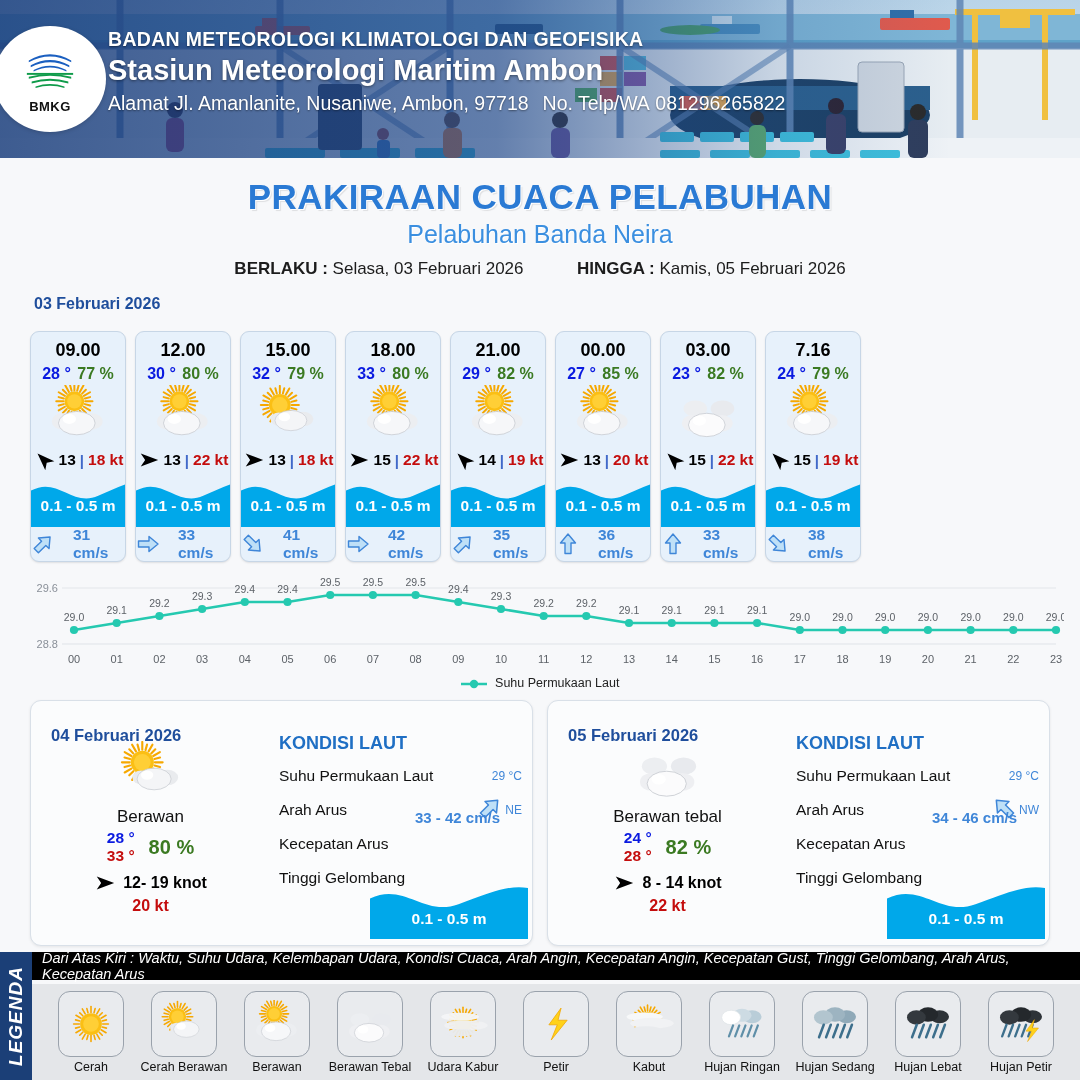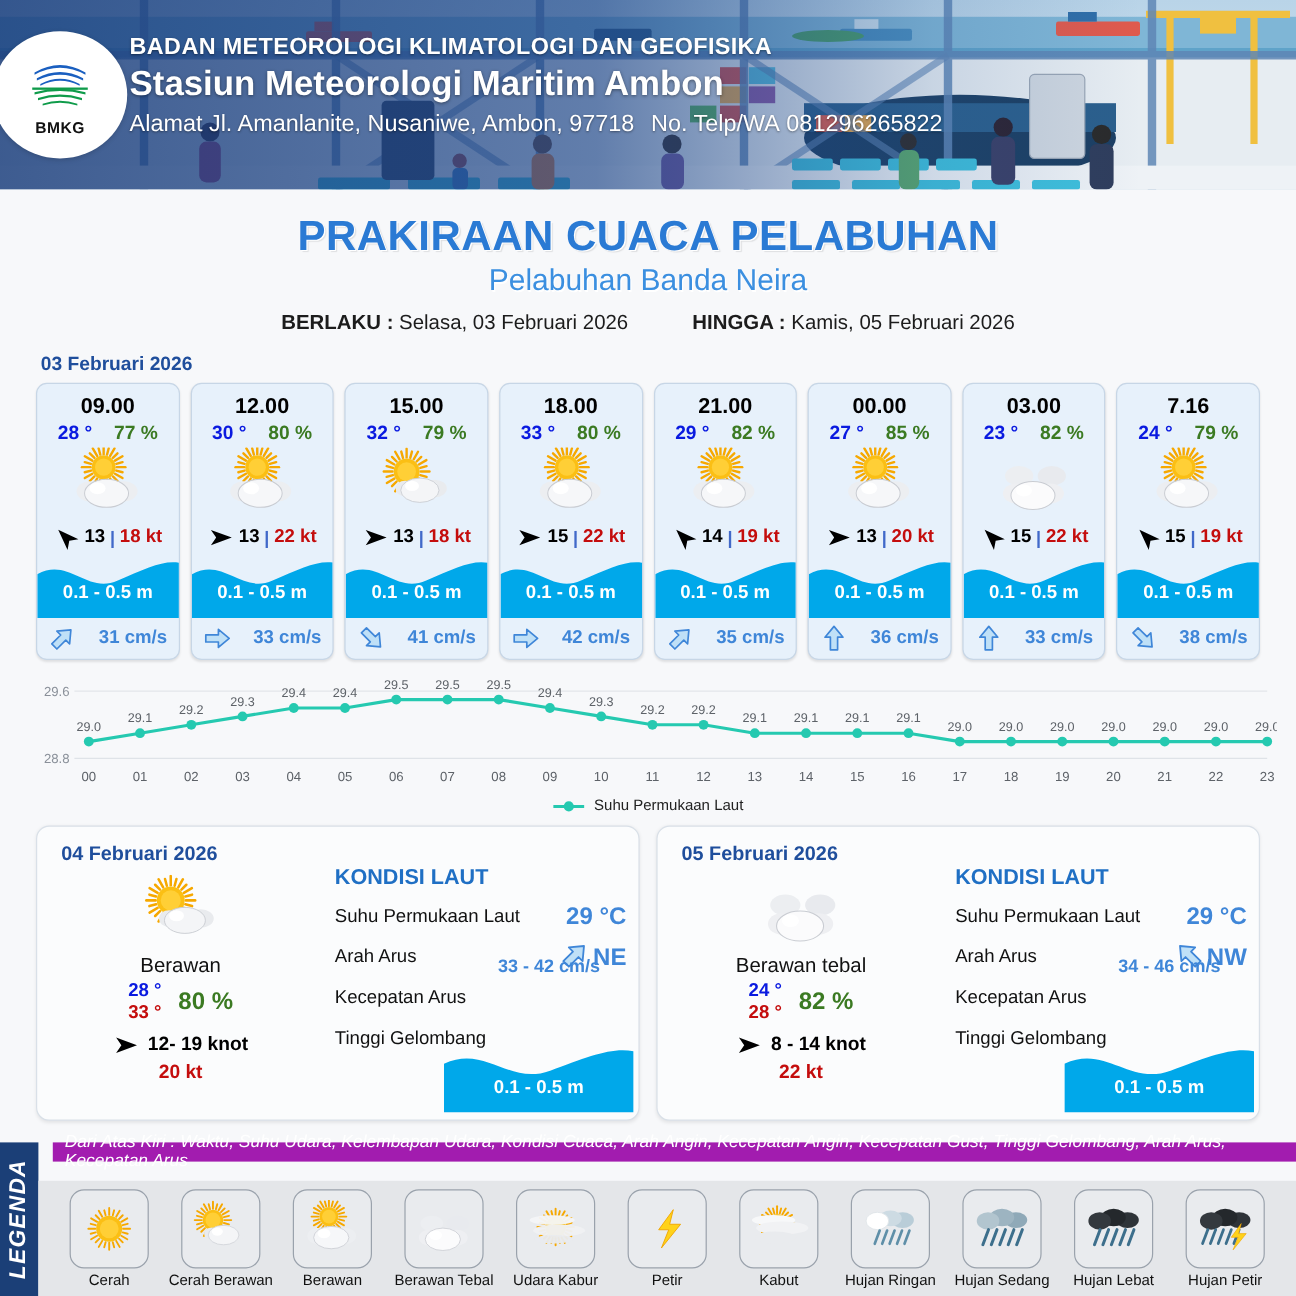--- a/index.html
+++ b/index.html
@@ -49,24 +49,24 @@
     text-shadow:1px 1px 0 #fff;
   }
   .validity { text-align:center; margin-top:10px; font-size:17px; color:#1c1c1c; }
   .validity b { font-weight:bold; }
   .validity .sep { display:inline-block; width:44px; }
 
   
   .date-label { margin:16px 0 6px 34px; font-size:16px; font-weight:bold; color:#1f4e9c; }
   .cards { display:flex; gap:9px; padding:0 30px; }
   .card {
-    width:120px; background:#e7f1fb; border:1px solid #c7d6e6;
+    width:96px; background:#e7f1fb; border:1px solid #c7d6e6;
     border-radius:9px; overflow:hidden; position:relative;
     box-shadow:0 1px 2px rgba(0,0,0,.10);
-    display:flex; flex-direction:column;
+    display:flex; flex-direction:column;margin-top:12px;
   }
   .c-time { text-align:center; font-size:18px; font-weight:bold; color:#000; padding-top:8px; }
   .c-row { display:flex; justify-content:space-around; align-items:baseline; padding:4px 8px 0; }
   .c-temp { font-size:16px; font-weight:bold; color:#0a1ae0; }
   .c-hum  { font-size:16px; font-weight:bold; color:#3b7a22; }
   .c-icon { height:62px; display:flex; align-items:center; justify-content:center; }
   .c-wind { display:flex; align-items:center; justify-content:center; gap:4px; height:30px; }
   .c-wind .wdir { width:22px; height:22px; }
   .c-wind .wspd { font-size:15.5px; font-weight:bold; color:#000; }
   .c-wind .wbar { color:#4169c9; font-weight:bold; font-size:15px;}
@@ -85,58 +85,58 @@
   .chart-wrap { margin:10px 16px 0 16px; height:100px; position:relative; }
   .chart-legend { text-align:center; margin-top:4px; font-size:12.5px; color:#222; }
   .chart-legend .lmark { display:inline-block; vertical-align:middle; margin-right:5px; }
 
   
   .daily { display:flex; gap:14px; padding:10px 30px 0; }
   .dpanel {
     flex:1; background:#fbfcfd; border:1px solid #d9e0e8; border-radius:11px;
     height:246px; position:relative; box-shadow:0 1px 3px rgba(0,0,0,.08);
   }
-  .d-date { position:absolute; left:20px; top:14px; font-size:16.5px; font-weight:bold; color:#1f4e9c; }
+  .d-date { position:absolute; left:20px; top:25px; font-size:16.5px; font-weight:bold; color:#1f4e9c; }
   .d-left { position:absolute; left:12px; top:40px; width:215px; text-align:center; }
   .d-icon { height:62px; display:flex; align-items:center; justify-content:center; }
   .d-cond { font-size:17px; color:#111; margin-top:4px; }
   .d-temps { display:flex; align-items:center; justify-content:center; gap:14px; margin-top:2px; }
   .d-tcol { text-align:left; line-height:1.15; }
   .d-tmin { font-size:15.5px; font-weight:bold; color:#0a1ae0; }
   .d-tmax { font-size:15.5px; font-weight:bold; color:#c40d0d; }
   .d-hum  { font-size:20px; font-weight:bold; color:#3b7a22; }
   .d-wind { display:flex; align-items:center; justify-content:center; gap:7px; margin-top:6px; }
   .d-wind .wdir { width:22px; height:22px; }
   .d-wind .wtxt { font-size:16px; font-weight:bold; color:#000; }
   .d-gust { font-size:16px; font-weight:bold; color:#c40d0d; margin-top:3px; }
 
   .d-right { position:absolute; left:232px; top:32px; right:10px; }
   .d-secttl { font-size:18px; font-weight:bold; color:#1f6fc4; margin-bottom:5px; margin-left:16px;}
   .d-line { display:flex; justify-content:space-between; align-items:center; margin-left:16px; height:34px;}
   .d-lbl { font-size:15.5px; color:#111; }
-  .d-val { font-size:20px; font-weight:bold; color:#3f86d8; }
+  .d-val { font-size:12px; font-weight:normal; color:#3f86d8; }
   .d-dir { display:flex; align-items:center; gap:2px; }
   .d-dir svg { width:26px; height:26px; }
   .d-speed { position:absolute; right:32px; top:108px; font-size:15px; font-weight:bold; color:#3f86d8; }
   .d-wave { position:absolute; right:4px; bottom:6px; width:158px; height:58px; }
   .d-wave span { position:absolute; left:0; right:0; bottom:11px; text-align:center; font-size:15.5px; font-weight:bold; color:#fff; }
 
   
   .legend-area { position:absolute; left:0; bottom:0; width:1080px; height:128px; }
   .legend-side {
     position:absolute; left:0; top:0; width:32px; height:128px;
     background:#1b3f77; display:flex; align-items:center; justify-content:center;
   }
   .legend-side span {
     transform:rotate(-90deg); white-space:nowrap; color:#fff;
     font-size:19px; font-weight:bold; font-style:italic; letter-spacing:1px;
   }
   .legend-note {
-    position:absolute; left:44px; top:0; right:0; height:16px;
-    background:#a21caf; color:#fff; font-style:italic; font-size:14.5px;
+    position:absolute; left:32px; top:0; right:0; height:28px;
+    background:#000000; color:#fff; font-style:italic; font-size:14.5px;
     display:flex; align-items:center; padding-left:10px;
   }
   .legend-items {
     position:absolute; left:32px; top:32px; right:0; bottom:0;
     background:#e4e6e9; display:flex; align-items:center; justify-content:center; padding:0 6px;
   }
   .litem { width:93px; text-align:center; }
   .libox {
     width:66px; height:66px; margin:0 auto; background:#e9ebee;
     border:1px solid #9aa2ac; border-radius:12px;

